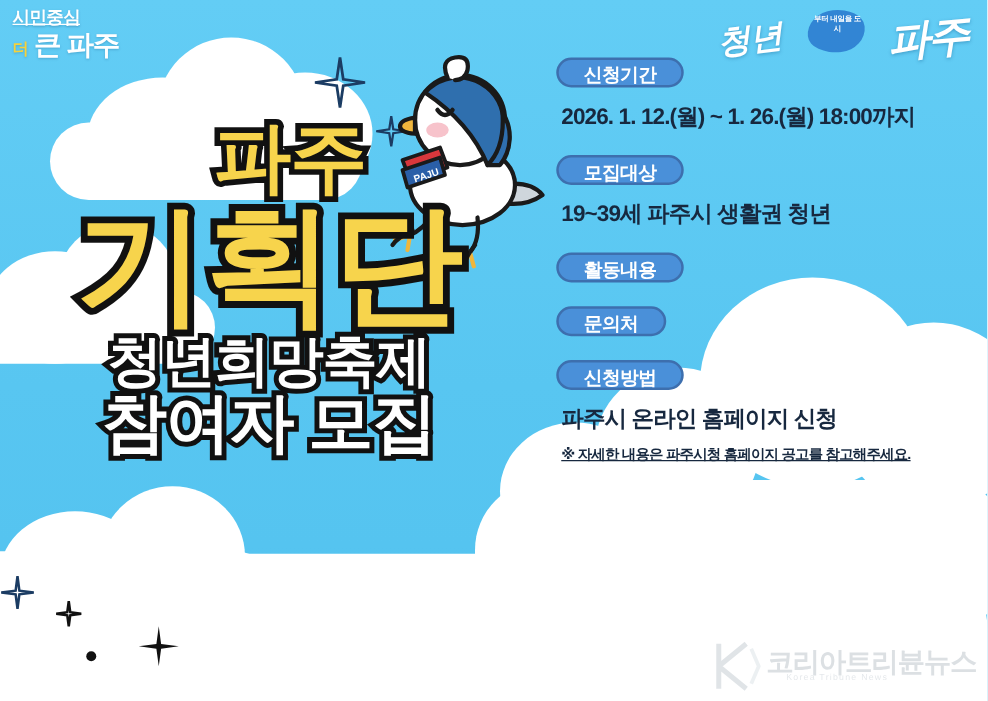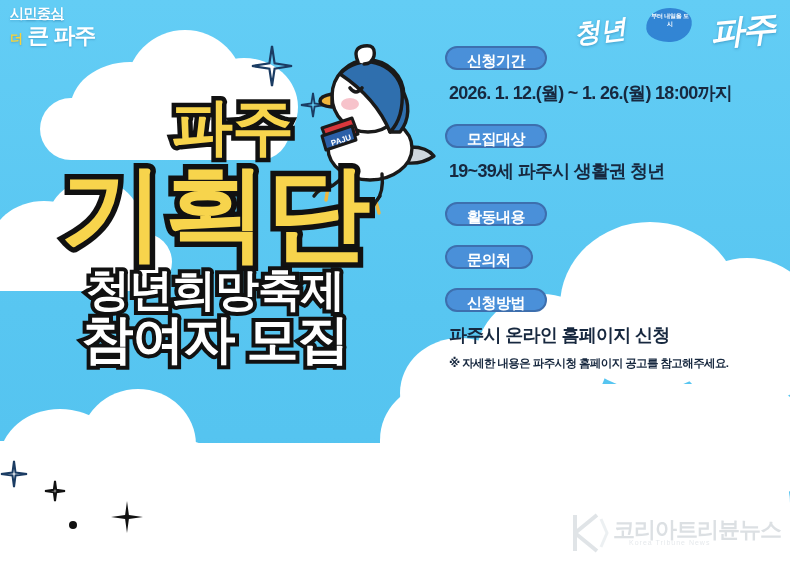--- a/index.html
+++ b/index.html
@@ -123,20 +123,21 @@
     white-space:nowrap;
   }
   .info-block{margin-bottom:19px;}
   #note{
     color:#17283f;
     font-size:11.5px;
     font-weight:700;
     letter-spacing:-.6px;
     margin:9px 0 0 4px;
     white-space:nowrap;
+    text-decoration:underline;
   }
 
   
   #watermark{
     position:absolute;right:8px;bottom:4px;
     width:215px;height:48px;
     opacity:.30;
     pointer-events:none;
     text-align:center;
   }

